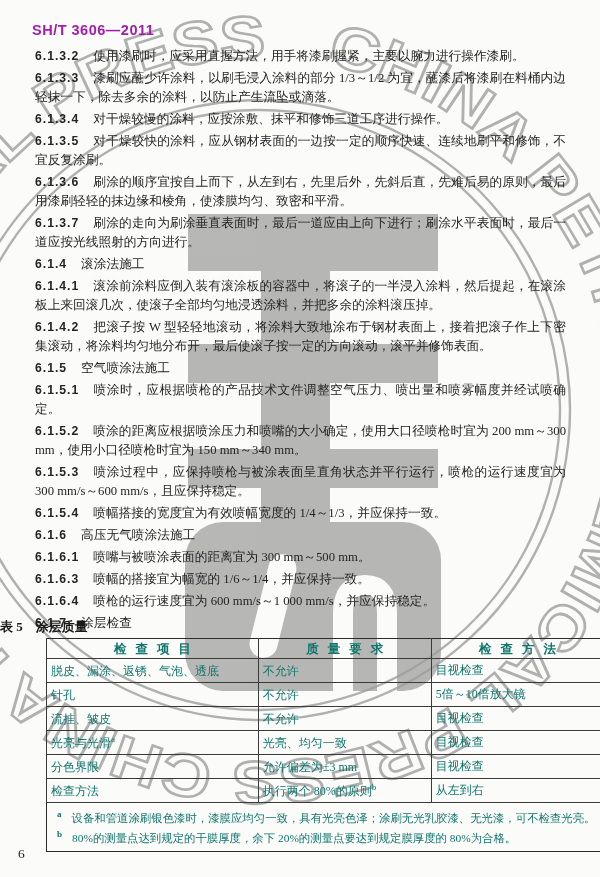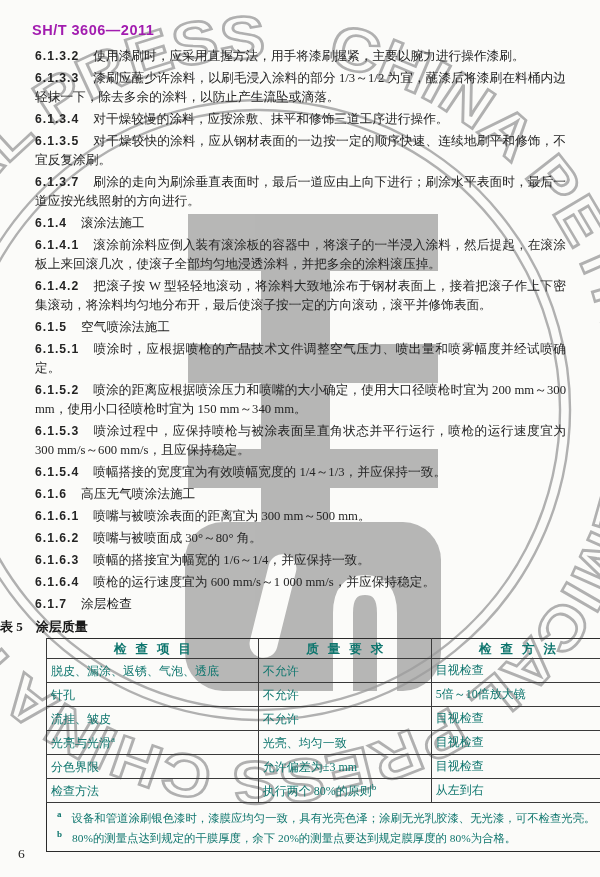--- a/index.html
+++ b/index.html
@@ -118,20 +118,23 @@
   </p>
 
   <p class="para">
     <span class="num">6.1.3.4</span><span class="ptext">对干燥较慢的涂料，应按涂敷、抹平和修饰三道工序进行操作。</span>
   </p>
 
   <p class="para">
     <span class="num">6.1.3.5</span><span class="ptext">对干燥较快的涂料，应从钢材表面的一边按一定的顺序快速、连续地刷平和修饰，不宜反复涂刷。</span>
   </p>
 
+  <p class="para">
+    <span class="num">6.1.3.6</span><span class="ptext">刷涂的顺序宜按自上而下，从左到右，先里后外，先斜后直，先难后易的原则，最后用漆刷轻轻的抹边缘和棱角，使漆膜均匀、致密和平滑。</span>
+  </p>
 
   <p class="para">
     <span class="num">6.1.3.7</span><span class="ptext">刷涂的走向为刷涂垂直表面时，最后一道应由上向下进行；刷涂水平表面时，最后一道应按光线照射的方向进行。</span>
   </p>
 
   <p class="para bold">
     <span class="num">6.1.4</span><span class="ptext">滚涂法施工</span>
   </p>
 
   <p class="para">
@@ -164,23 +167,20 @@
   </p>
 
   <p class="para bold">
     <span class="num">6.1.6</span><span class="ptext">高压无气喷涂法施工</span>
   </p>
 
   <p class="para">
     <span class="num">6.1.6.1</span><span class="ptext">喷嘴与被喷涂表面的距离宜为 300 mm～500 mm。</span>
   </p>
 
-  <p class="para">
-    <span class="num">6.1.6.2</span><span class="ptext">喷嘴与被喷面成 30°～80° 角。</span>
-  </p>
 
   <p class="para">
     <span class="num">6.1.6.3</span><span class="ptext">喷幅的搭接宜为幅宽的 1/6～1/4，并应保持一致。</span>
   </p>
 
   <p class="para">
     <span class="num">6.1.6.4</span><span class="ptext">喷枪的运行速度宜为 600 mm/s～1 000 mm/s，并应保持稳定。</span>
   </p>
 
   <p class="para bold">

